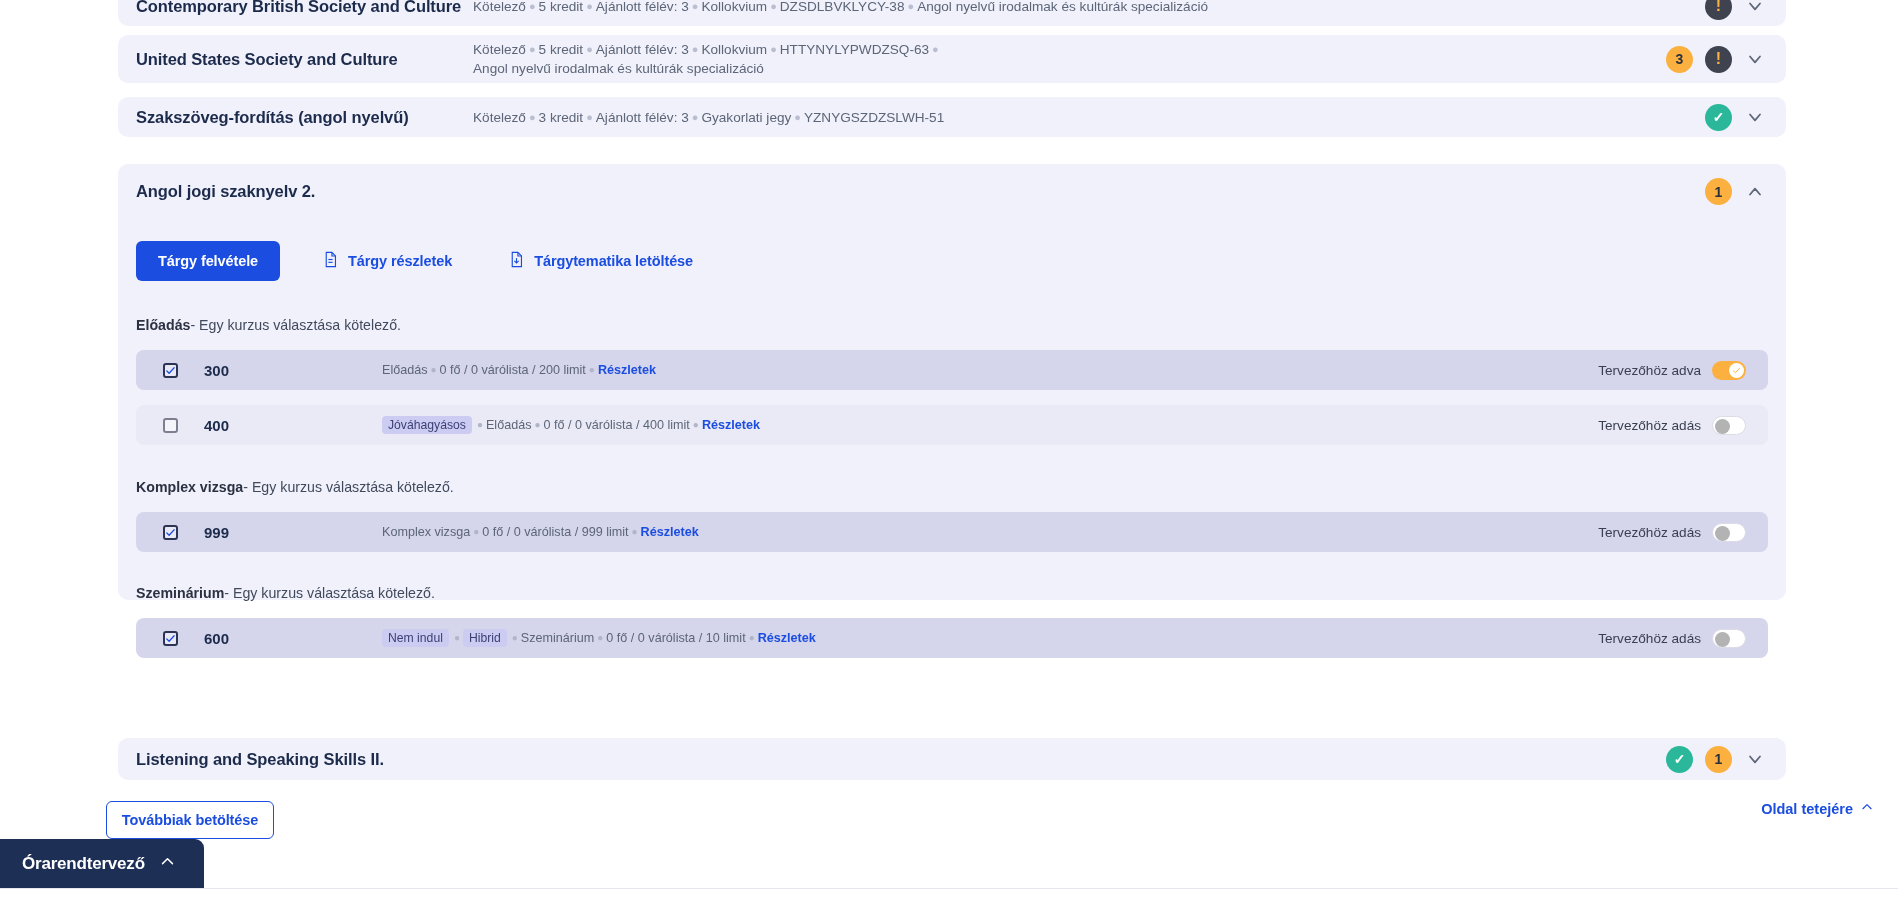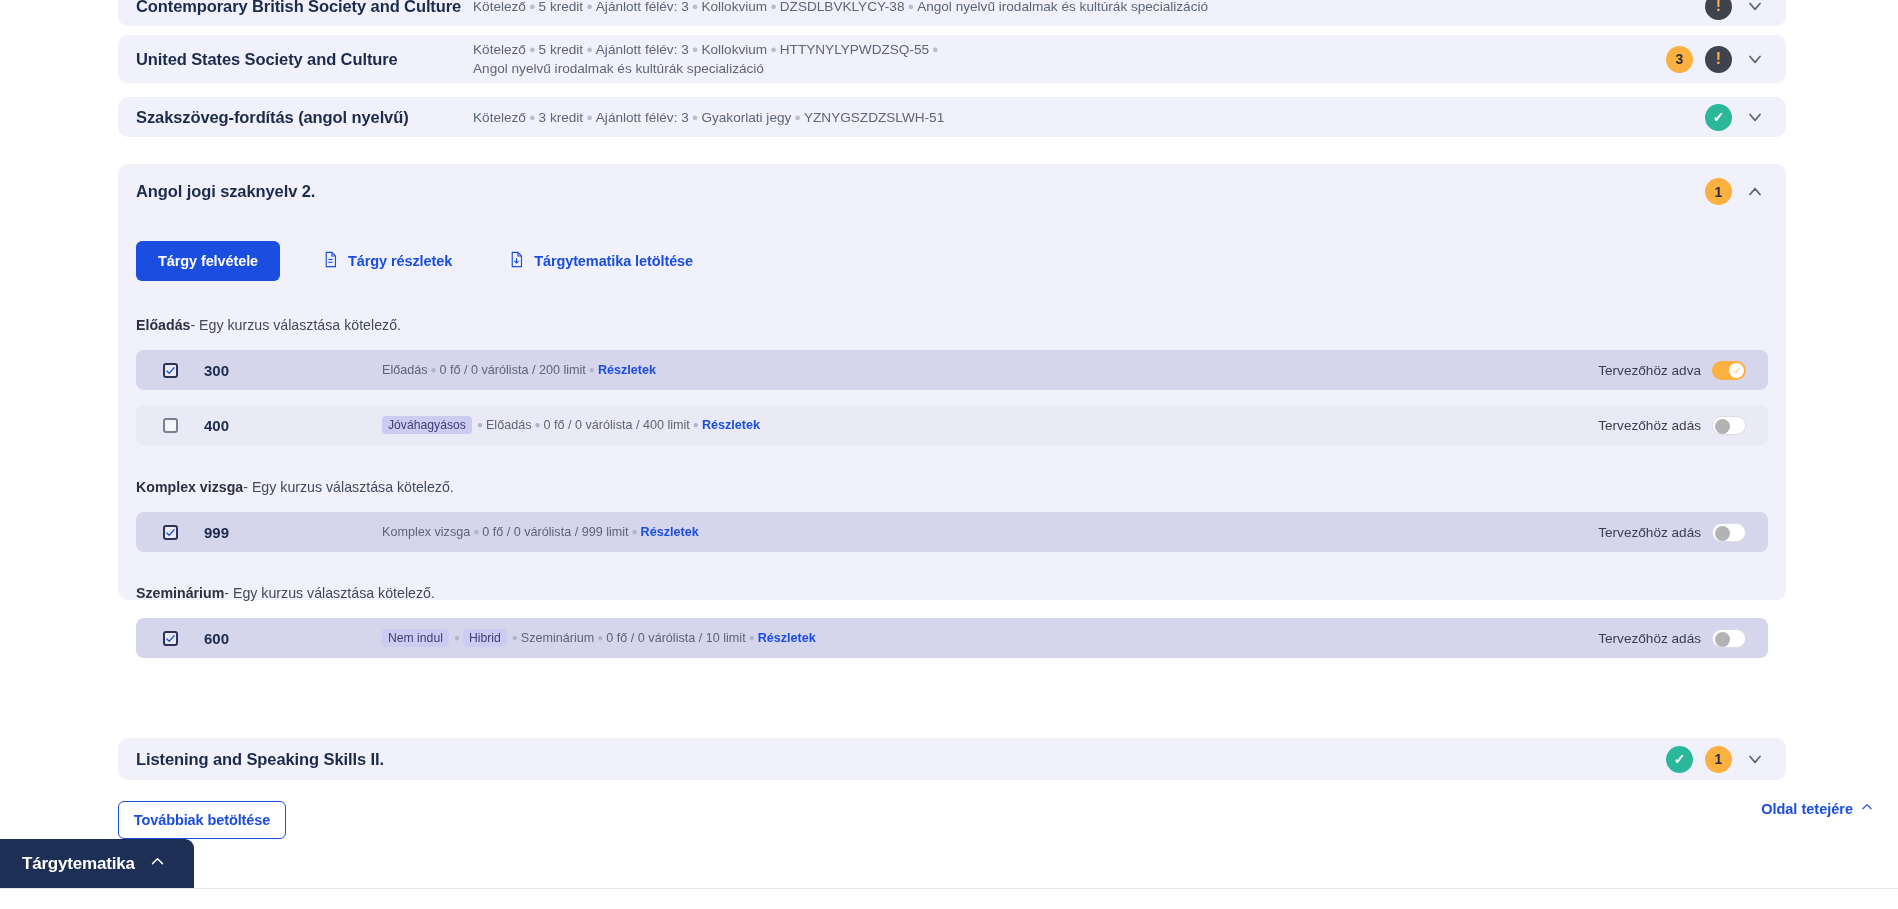--- a/index.html
+++ b/index.html
@@ -113,21 +113,21 @@
   }
   .toggle.on  { background: #fbb040; }
   .toggle.off { background: #ffffff; border: 1px solid #dcdce8; }
   .knob { position: absolute; top: 2px; width: 15px; height: 15px; border-radius: 50%; }
   .toggle.on .knob  { right: 2px; background:#fff; display:flex; align-items:center; justify-content:center; }
   .toggle.off .knob { left: 2px; background:#b3b3b3; }
   .toggle.on .knob svg { width: 9px; height: 9px; stroke:#fbb040; stroke-width:2.4; fill:none; stroke-linecap:round; stroke-linejoin:round; }
 
   
   .btn-outline {
-    position: absolute; left: 118px; top: 801px;
+    position: absolute; left: 106px; top: 801px;
     width: 168px; height: 38px; background: #fff;
     border: 1.3px solid #1a4de0; border-radius: 6px;
     color: #1a4de0; font-size: 14.5px; font-weight: 700;
     font-family: inherit; cursor: pointer; letter-spacing:-0.1px;
   }
   .top-link {
     position: absolute; right: 24px; top: 800px;
     color: #1a4de0; font-size: 14.5px; font-weight: 700;
     display: flex; align-items: center; gap: 7px; cursor: pointer;
   }
@@ -161,21 +161,21 @@
           <svg viewBox="0 0 24 24">
             <polyline points="6,9 12,16 18,9"></polyline>
           </svg>
         </div>
     </div>
   </div>
 
   <div class="subject-row" style="top:35px; height:48px;">
     <div class="subject-title">United States Society and Culture</div>
     <div class="subject-meta">
-      <span>Kötelező</span><span class="dot">●</span><span>5 kredit</span><span class="dot">●</span><span>Ajánlott félév: 3</span><span class="dot">●</span><span>Kollokvium</span><span class="dot">●</span><span>HTTYNYLYPWDZSQ-55</span><span class="dot">●</span><br><span>Angol nyelvű irodalmak és kultúrák specializáció</span>
+      <span>Kötelező</span><span class="dot">●</span><span>5 kredit</span><span class="dot">●</span><span>Ajánlott félév: 3</span><span class="dot">●</span><span>Kollokvium</span><span class="dot">●</span><span>HTTYNYLYPWDZSQ-63</span><span class="dot">●</span><br><span>Angol nyelvű irodalmak és kultúrák specializáció</span>
     </div>
     <div class="row-right">
       <div class="badge amber">3</div>
       <div class="badge dark">!</div>
       <div class="chev">
           <svg viewBox="0 0 24 24">
             <polyline points="6,9 12,16 18,9"></polyline>
           </svg>
         </div>
     </div>
@@ -334,21 +334,21 @@
   <button class="btn-outline">Továbbiak betöltése</button>
 
   <div class="top-link">
     <span>Oldal tetejére</span>
     <span><svg viewBox="0 0 24 24">
           <polyline points="5,15 12,8 19,15"></polyline>
         </svg></span>
   </div>
 
   <div class="planner-bar">
-    <span>Tárgytematika</span>
+    <span>Órarendtervező</span>
     <span><svg viewBox="0 0 24 24">
           <polyline points="5,15 12,8 19,15"></polyline>
         </svg></span>
   </div>
 
   <div class="bottom-strip"></div>
 
 </div>
 
 </body></html>

